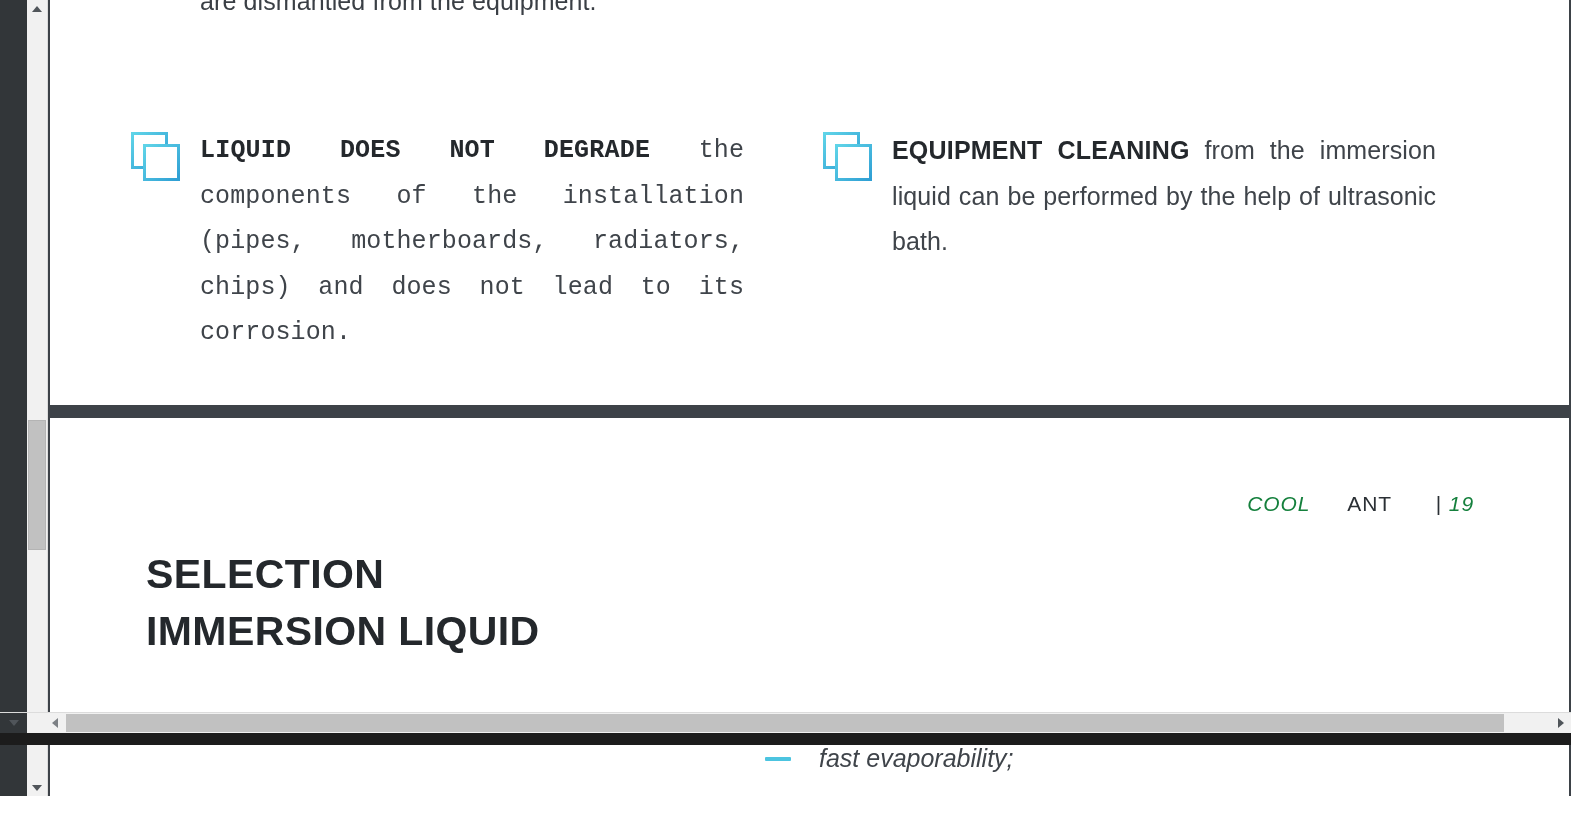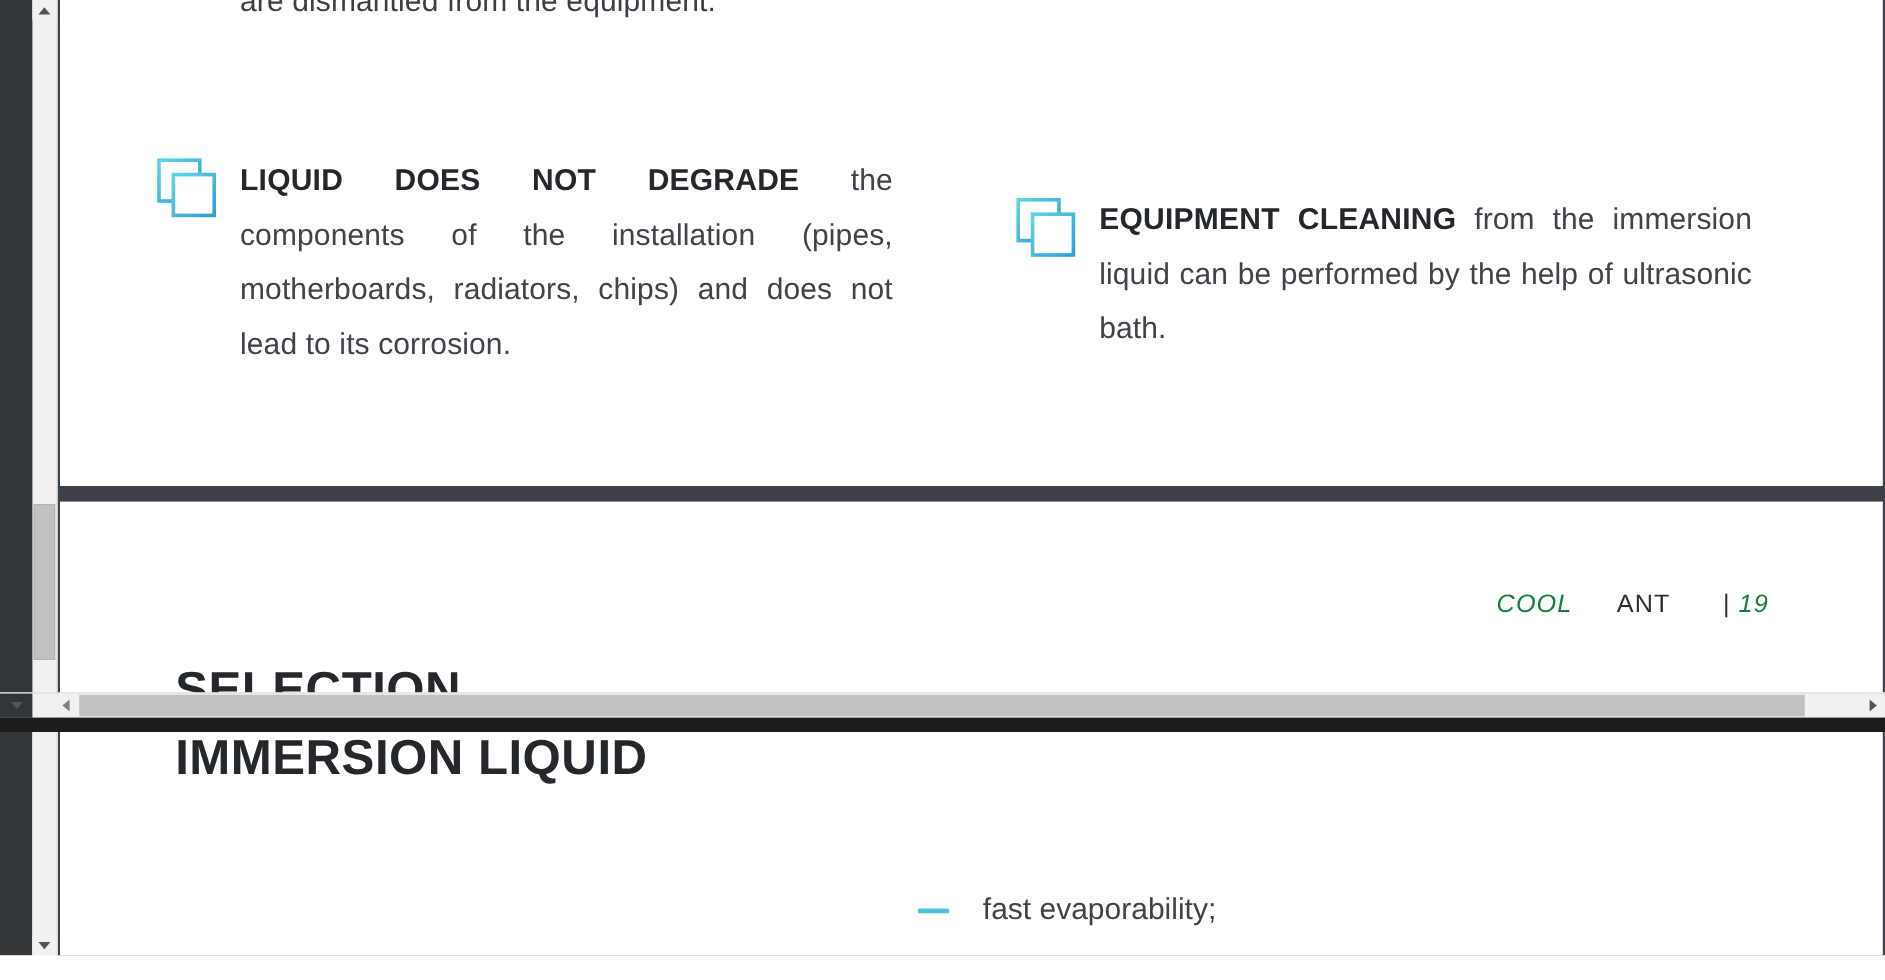--- a/index.html
+++ b/index.html
@@ -13,21 +13,21 @@
     overflow: hidden;
     font-family: "Liberation Sans", sans-serif;
     -webkit-font-smoothing: antialiased;
   }
 
   
   #viewer {
     position: absolute;
     left: 0; top: 0;
     width: 1571px;
-    height: 610px;
+    height: 745px;
     background: #323639;
   }
 
   
   #left-gutter {
     position: absolute;
     left: 0; top: 0;
     width: 27px;
     height: 796px;
     background: #323639;
@@ -173,22 +173,22 @@
     line-height: 46px;
     color: #3a3f45;
     letter-spacing: 0.1px;
     white-space: nowrap;
   }
 
   .feature {
     position: absolute;
     top: 428px;
   }
-  #feature-left  { left: 80px;  width: 614px; }
-  #feature-right { left: 796px; width: 614px; margin-top: 33px; }
+  #feature-left  { left: 80px;  width: 614px; font-family: Liberation Mono, monospace; }
+  #feature-right { left: 772px; width: 614px; }
 
   .feature-icon {
     position: absolute;
     left: 0;
     top: 3px;
     width: 52px;
     height: 52px;
   }
   .feature-text {
     margin-left: 70px;
@@ -244,20 +244,21 @@
     left: 715px;
     top: 318px;
     width: 620px;
   }
   .bullet-row {
     display: flex;
     align-items: flex-start;
     font-size: 25px;
     line-height: 45px;
     color: #3f444a;
+    font-style: italic;
   }
   .bullet-dash {
     flex: 0 0 auto;
     width: 26px;
     height: 4px;
     background: #4cc4e0;
     margin-top: 21px;
     margin-right: 28px;
     border-radius: 1px;
   }

